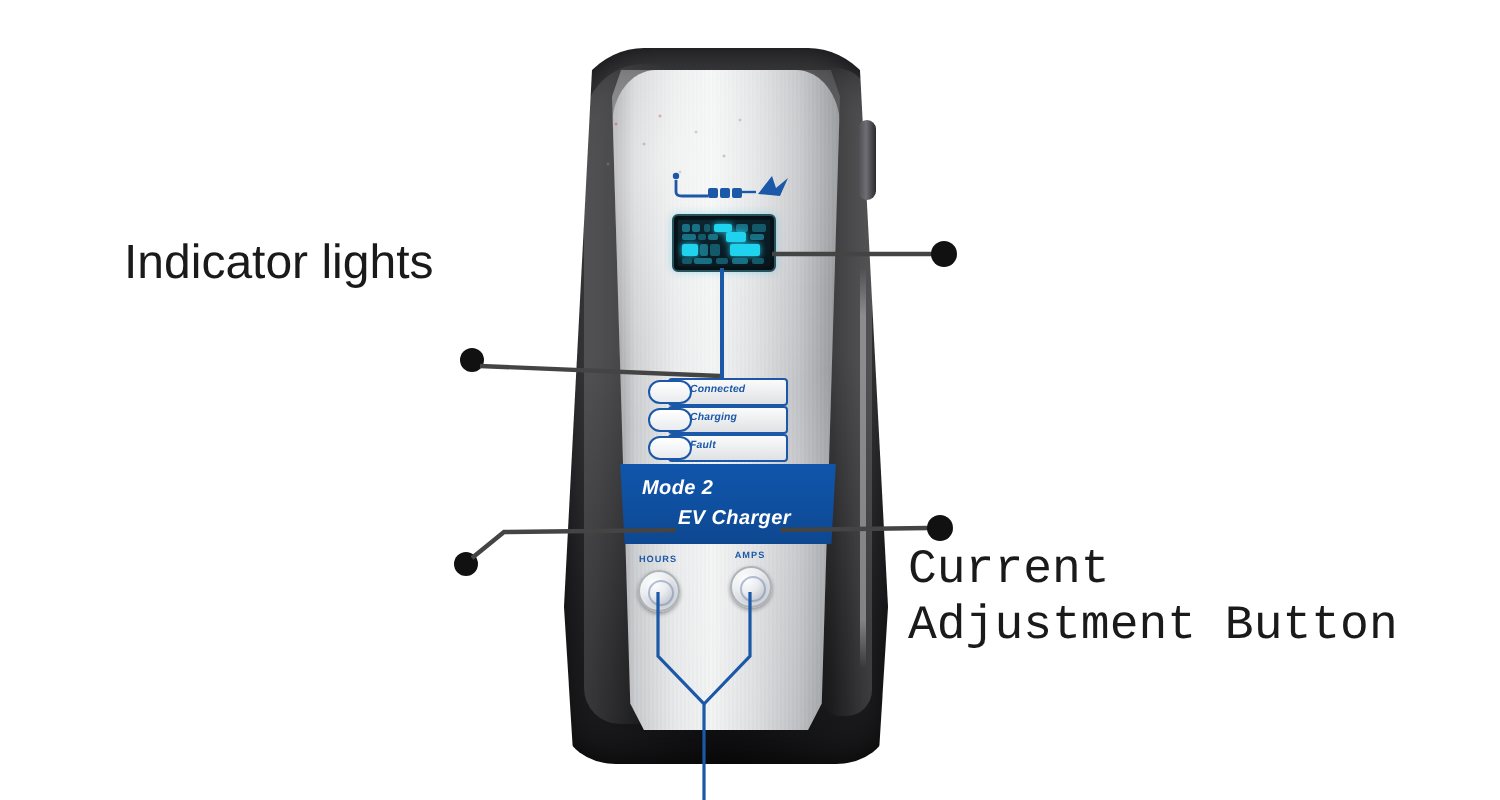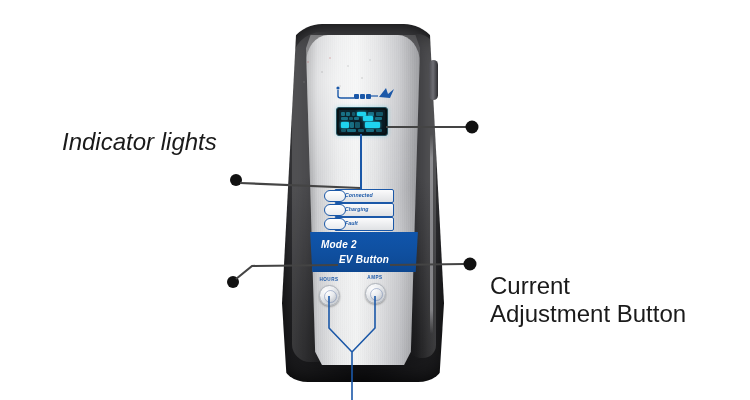--- a/index.html
+++ b/index.html
@@ -262,24 +262,24 @@
   
   .leader svg { display: block; position: absolute; left: 0; top: 0; overflow: visible; }
   .ann {
     position: absolute;
     font-family: "Liberation Sans", sans-serif;
     color: #1a1a1a;
     font-size: 24px;
     line-height: 28px;
     white-space: pre-line;
   }
-  #ann-indicator { left: 62px; top: 128px; font-style: italic; }
+  #ann-indicator { left: 62px; top: 118px; }
   #ann-oled { left: 490px; top: 108px; }
   #ann-preset { left: 84px; top: 278px; }
-  #ann-current { left: 490px; top: 272px; }
+  #ann-current { left: 454px; top: 272px; font-family: Liberation Mono, monospace; }
 </style>
 </head>
 <body>
 
 <div id="stage">
 
   <div id="device">
 
     <div class="shell"></div>
     <div class="shell-gloss"></div>
@@ -348,21 +348,21 @@
       </div>
       <div class="led-row r3">
         <div class="led-box"></div>
         <div class="led-lamp"></div>
         <div class="led-label">Fault</div>
       </div>
     </div>
 
     <div class="banner">
       <div class="banner-l1">Mode 2</div>
-      <div class="banner-l2">EV Button</div>
+      <div class="banner-l2">EV Charger</div>
     </div>
 
     <div class="btn-wrap hours">
       <div class="btn-label">HOURS</div>
       <div class="btn-cap"></div>
     </div>
     <div class="btn-wrap amps">
       <div class="btn-label">AMPS</div>
       <div class="btn-cap"></div>
     </div>

